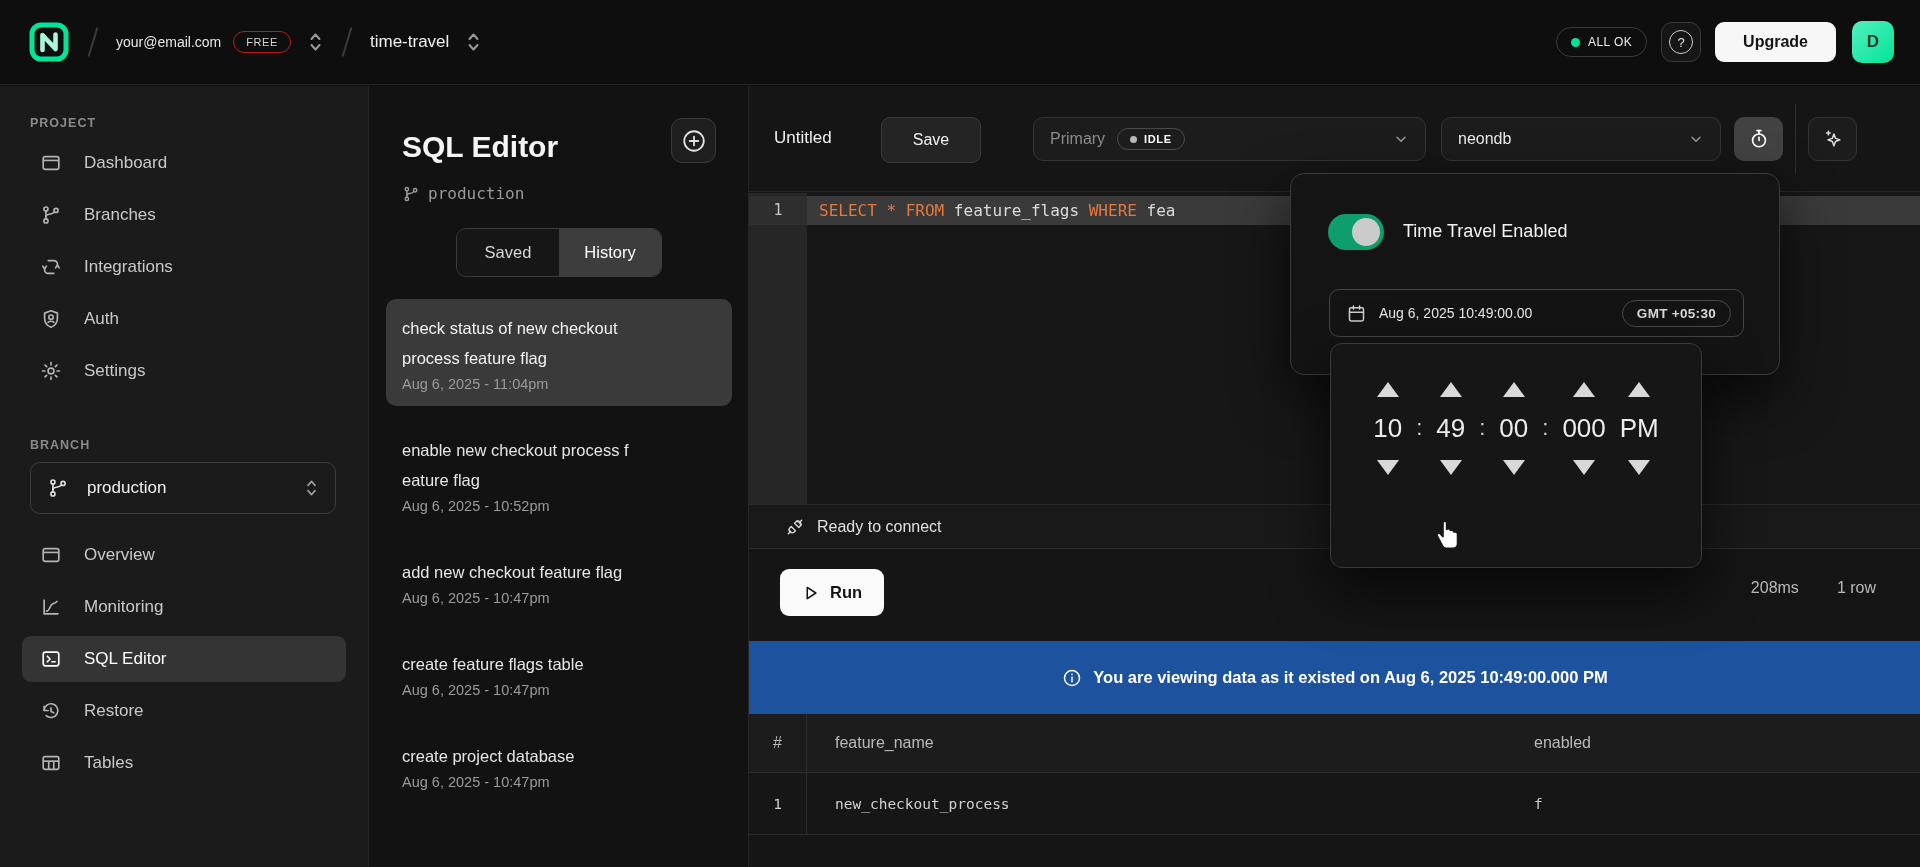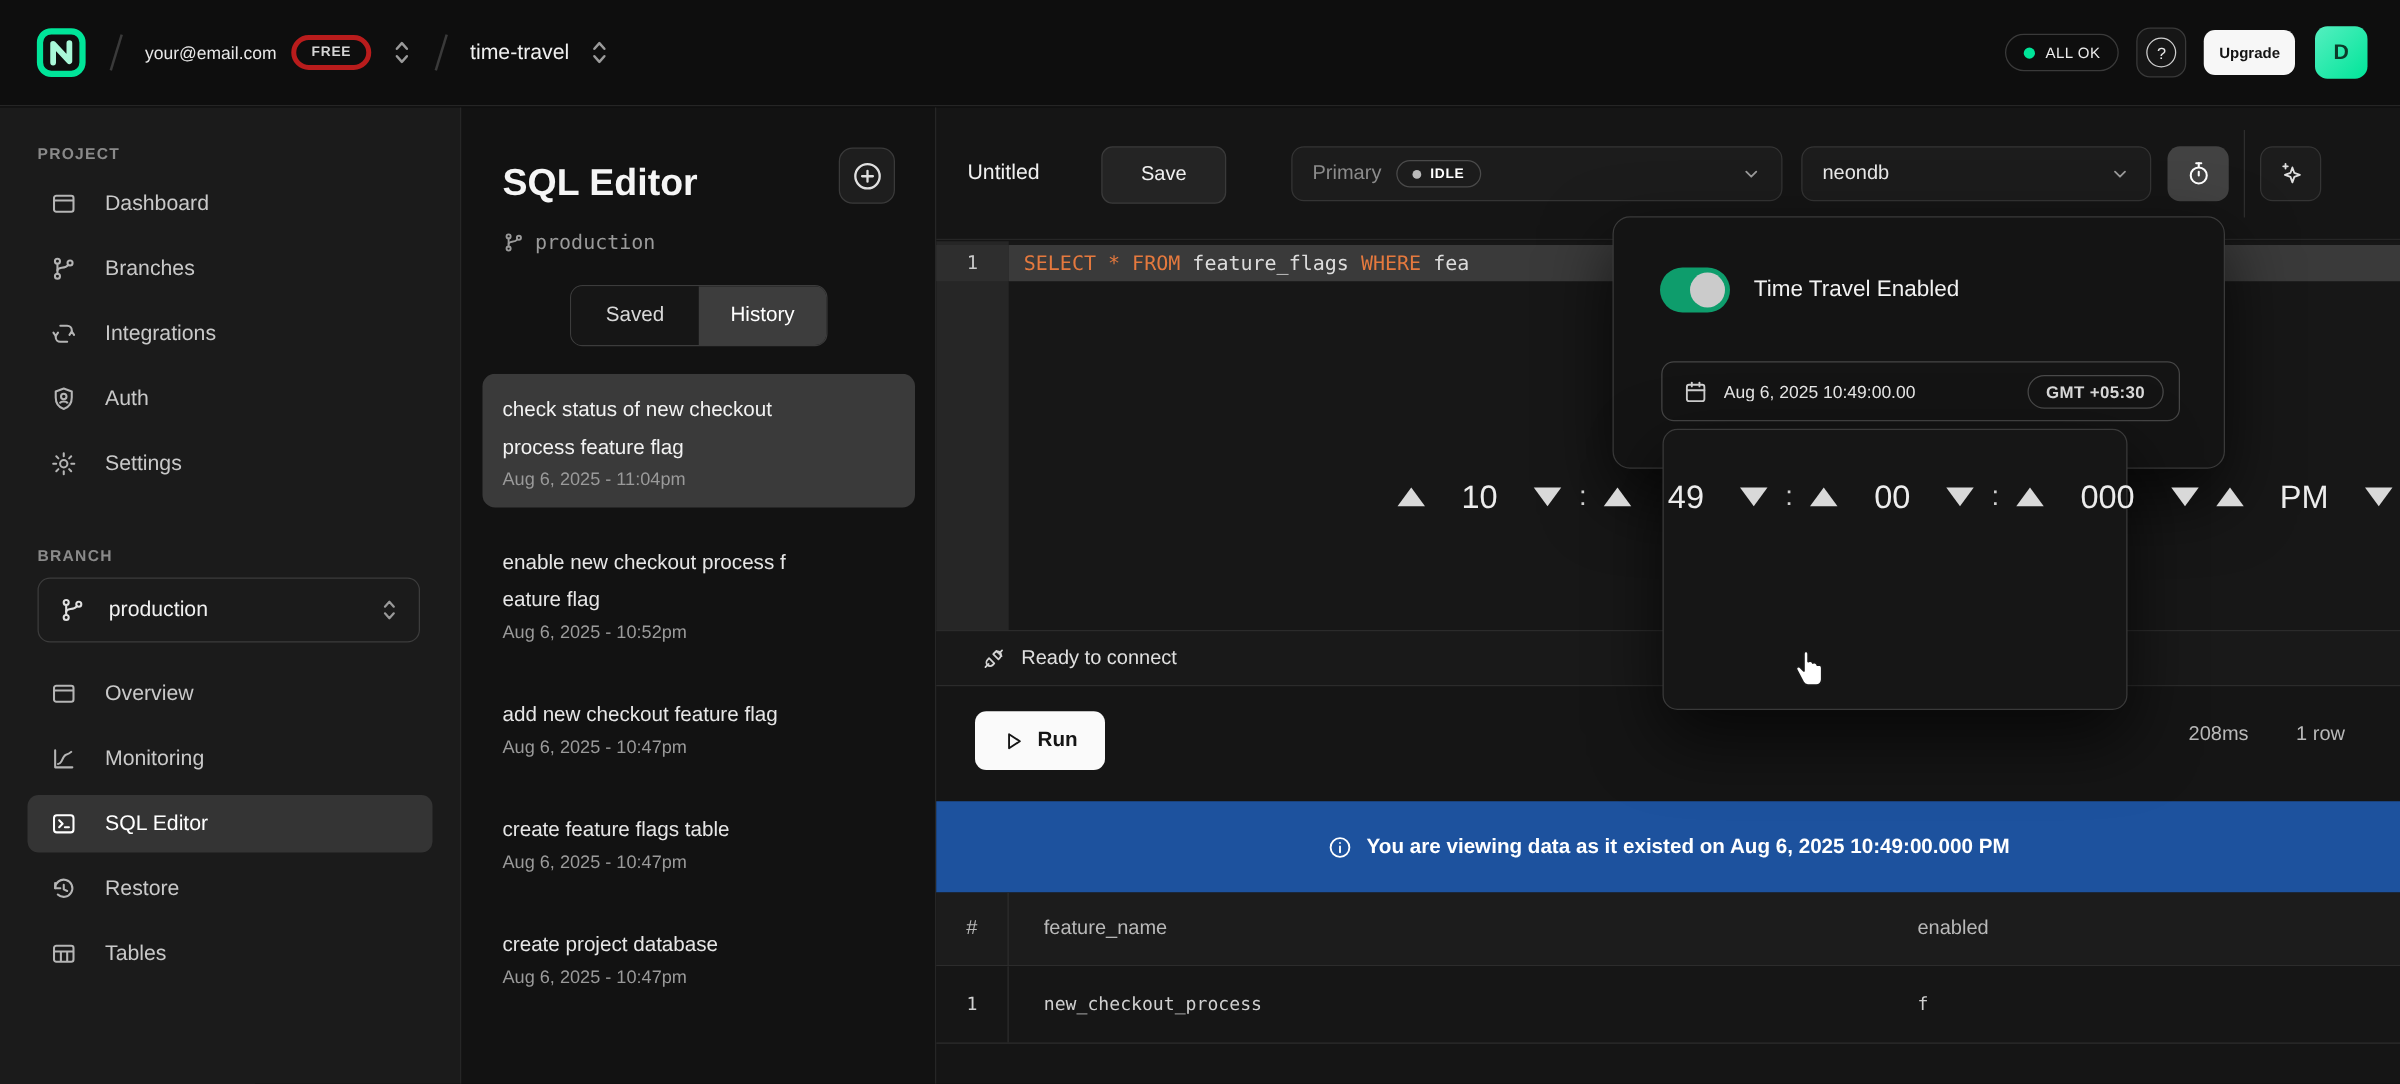--- a/index.html
+++ b/index.html
@@ -7,35 +7,35 @@
     font-family:"Liberation Sans", sans-serif; color:#e6e6e6; }
   .mono { font-family:"DejaVu Sans Mono", monospace; }
   svg { display:block; }
 
   
   .header { position:absolute; left:0; top:0; width:1920px; height:85px;
     background:#0e0e0e; border-bottom:1px solid #252525; display:flex; align-items:center; }
   .logo { width:42px; height:42px; margin-left:28px; }
   .slash { width:2px; height:30px; background:#3a3a3a; transform:rotate(17deg); margin:0 22px; }
   .crumb-org { font-size:14px; color:#e8e8e8; }
-  .badge-free { margin-left:12px; font-size:11px; font-weight:bold; letter-spacing:.6px;
-    color:#d5d5d5; border:4px solid #b91c1c; border-radius:999px; padding:4px 12px;text-align:right; }
+  .badge-free { margin-left:12px; font-size:11px; font-weight:normal; letter-spacing:.6px;
+    color:#d5d5d5; border:1px solid #b91c1c; border-radius:999px; padding:4px 12px;text-align:right; }
   .updown { margin-left:16px; color:#9a9a9a; }
   .crumb-project { font-size:17px; color:#f0f0f0; }
   .hspacer { flex:1; }
   .pill-ok { display:flex; align-items:center; gap:8px; border:1px solid #3a3a3a;
     border-radius:999px; padding:7px 14px; margin-right:14px; }
   .pill-ok .dot { width:9px; height:9px; border-radius:50%; background:#00e599; }
   .pill-ok span { font-size:12px; font-weight:normal; letter-spacing:.4px; color:#ececec; }
   .help-btn { width:40px; height:40px; border:1px solid #3a3a3a; border-radius:11px;
     display:flex; align-items:center; justify-content:center; margin-right:14px; background:#161616; }
   .help-inner { width:24px; height:24px; border:1.6px solid #cfcfcf; border-radius:50%;
     display:flex; align-items:center; justify-content:center; font-size:13px; color:#e5e5e5; }
-  .upgrade-btn { background:#f7f7f7; color:#141414; font-size:12px; font-weight:600;
-    border:none; border-radius:9px; padding:11px 12px; margin-right:16px; }
+  .upgrade-btn { background:#f7f7f7; color:#141414; font-size:16px; font-weight:600;
+    border:none; border-radius:9px; padding:11px 28px; margin-right:16px; }
   .avatar { width:42px; height:42px; border-radius:10px; margin-right:26px;
     background:linear-gradient(135deg,#55efc0,#00e599); color:#0c3b2a; font-weight:bold;
     font-size:17px; display:flex; align-items:center; justify-content:center; }
 
   
   .sidebar { position:absolute; left:0; top:86px; width:368px; height:781px; background:#1b1b1b; }
   .side-section { font-size:12.5px; font-weight:bold; letter-spacing:1px; color:#8a8a8a;
     margin:30px 0 10px 30px; }
   .side-item { display:flex; align-items:center; gap:22px; height:46px; margin:6px 22px;
     padding:0 18px; border-radius:9px; color:#c9c9c9; font-size:17px; }
@@ -140,21 +140,21 @@
     padding:0 12px 0 16px; gap:12px; }
   .dt-text { font-size:14px; color:#e8e8e8; white-space:nowrap; overflow:hidden; flex:1; }
   .tz-pill { border:1px solid #4a4a4a; border-radius:999px; padding:5px 14px;
     font-size:13.5px; font-weight:bold; color:#dadada; letter-spacing:.3px; flex:none; }
 
   .popup-picker { position:absolute; left:1330px; top:343px; width:372px; height:225px; z-index:50;
     background:#161616; border:1px solid #3a3a3a; border-radius:12px;
     box-shadow:0 22px 55px rgba(0,0,0,.65); padding-top:20px; }
   .picker-date { text-align:center; font-size:17.5px; color:#e8e8e8; }
   .picker-grid { display:flex; justify-content:center; align-items:center; gap:14px; margin-top:18px; }
-  .pcol { display:flex; flex-direction:row; align-items:center; gap:29px; }
+  .pcol { display:flex; flex-direction:column; align-items:center; gap:16px; }
   .tri-up { width:0; height:0; border-left:11px solid transparent; border-right:11px solid transparent;
     border-bottom:15px solid #d9d9d9; }
   .tri-down { width:0; height:0; border-left:11px solid transparent; border-right:11px solid transparent;
     border-top:15px solid #d9d9d9; }
   .pval { font-size:26px; color:#ececec; }
   .psep { font-size:22px; color:#cfcfcf; padding-bottom:2px; }
 
   .cursor { position:absolute; left:1432px; top:518px; z-index:60; }
 </style>
 </head>

